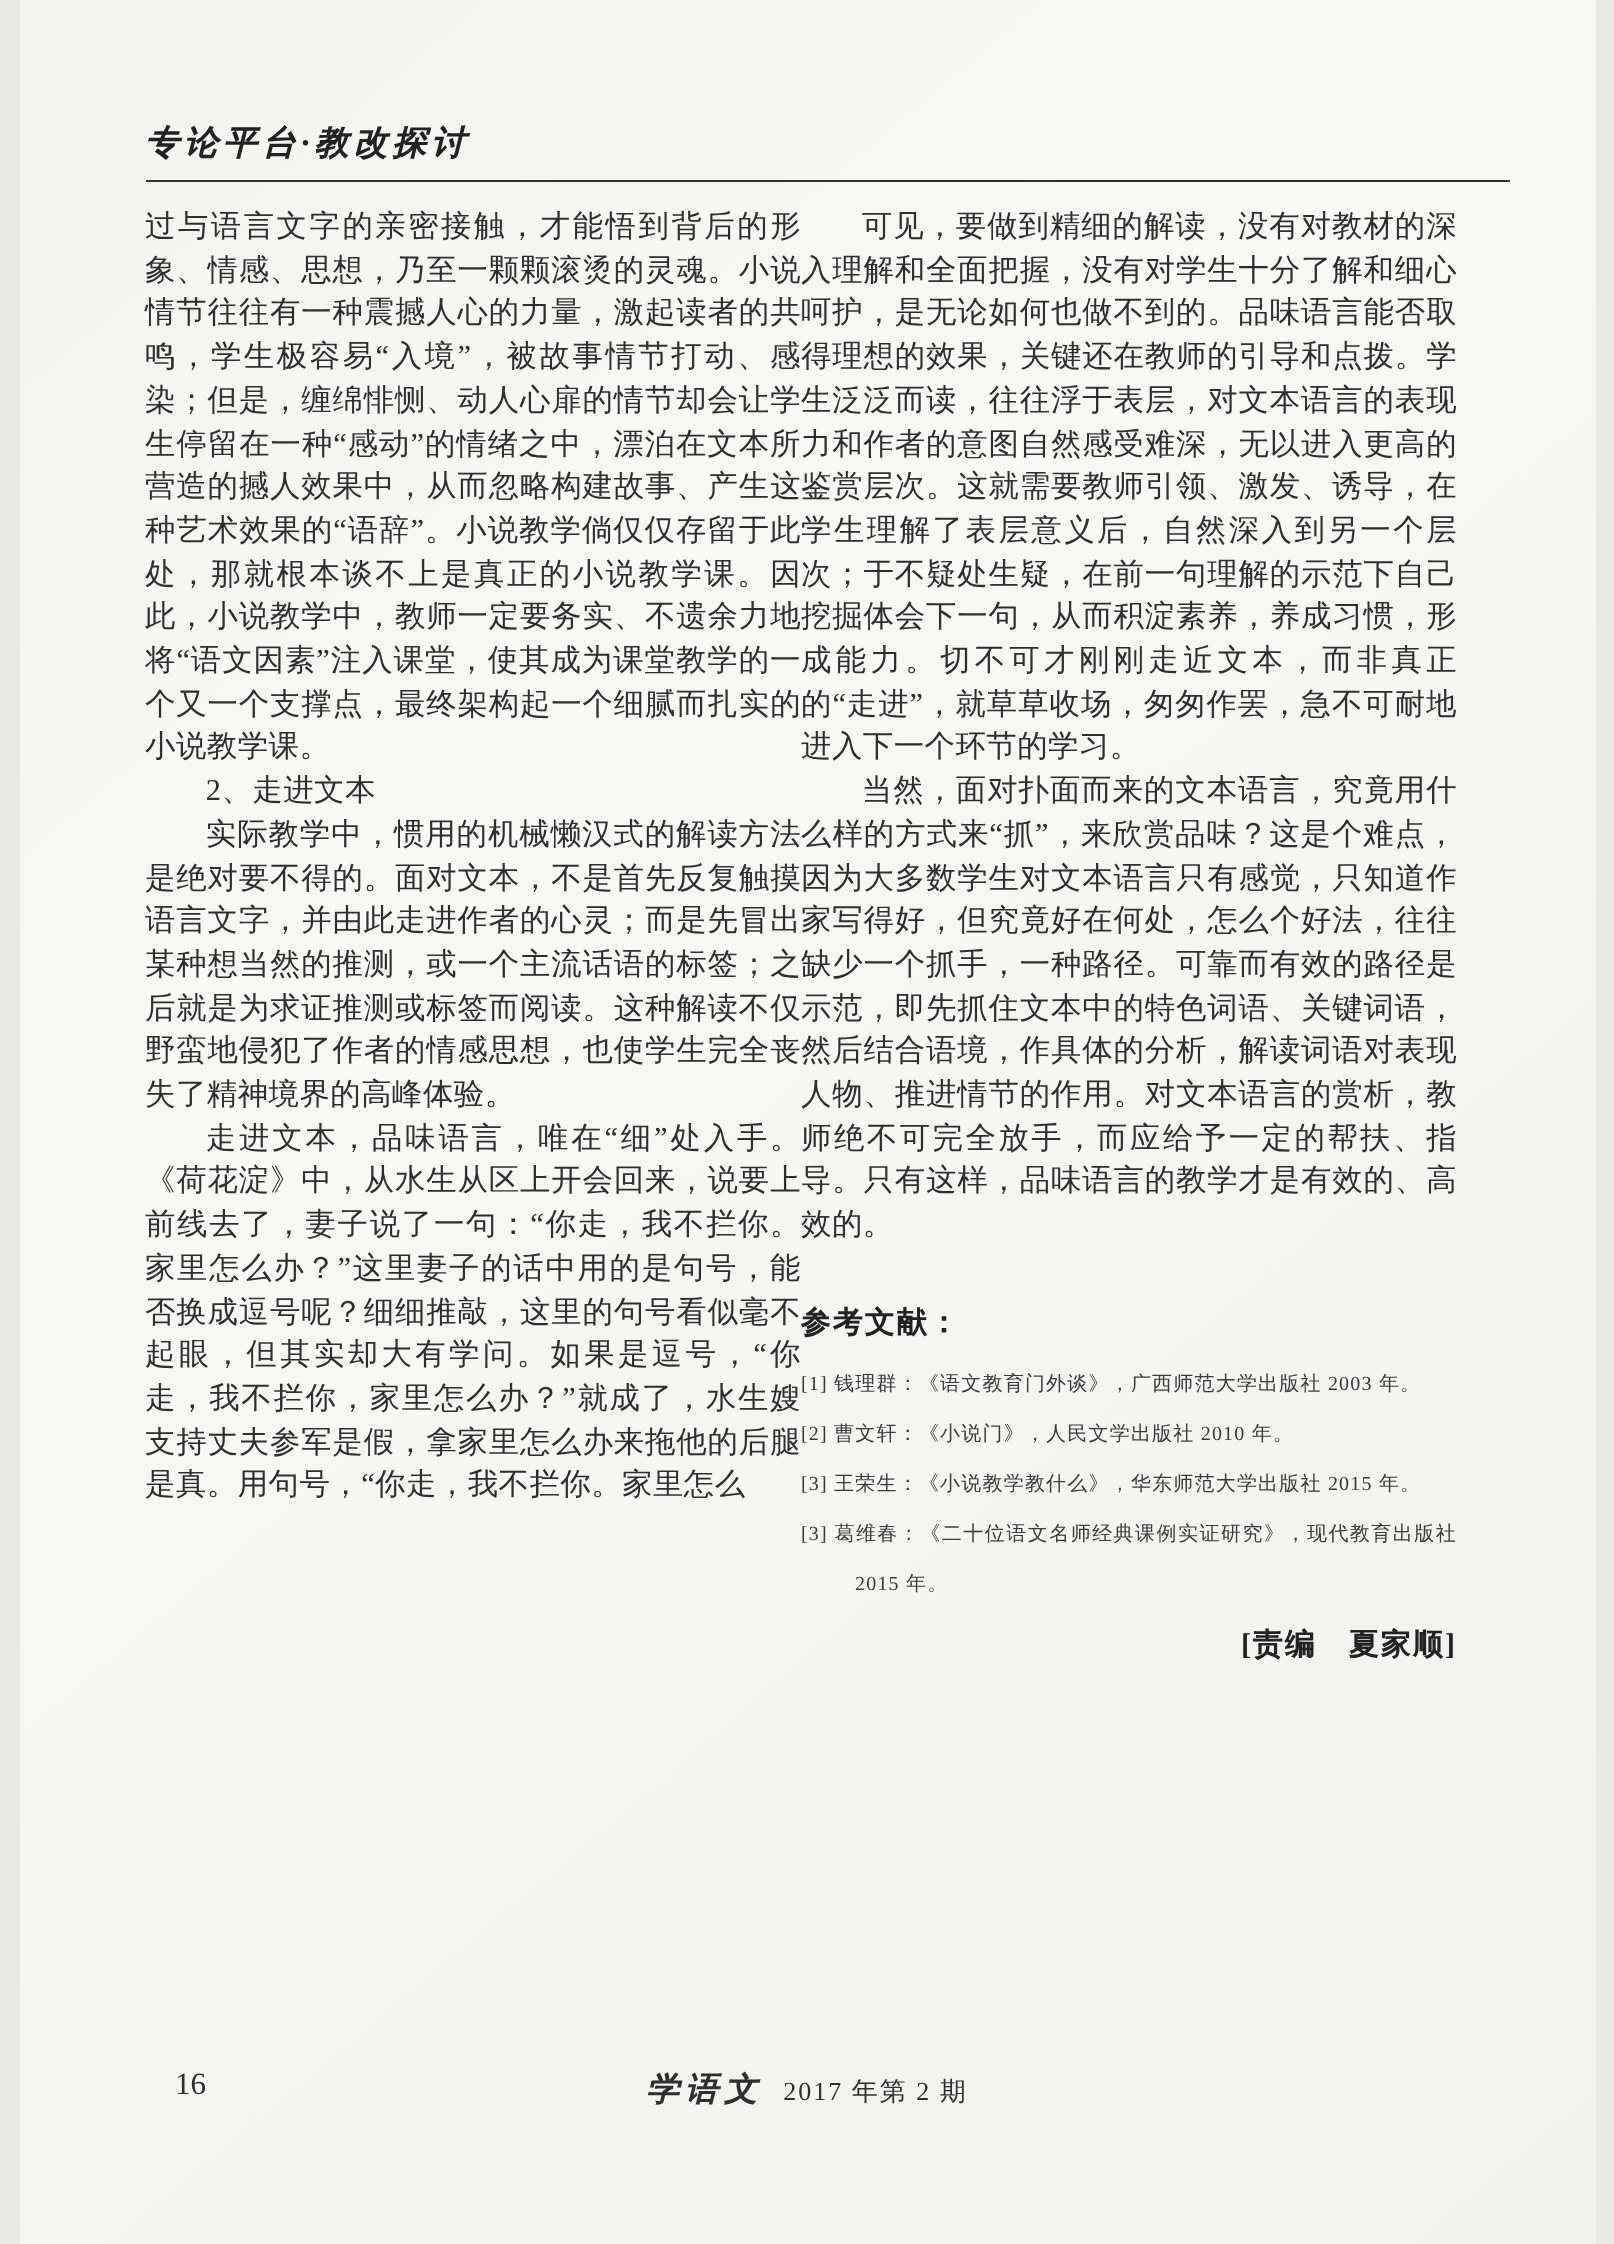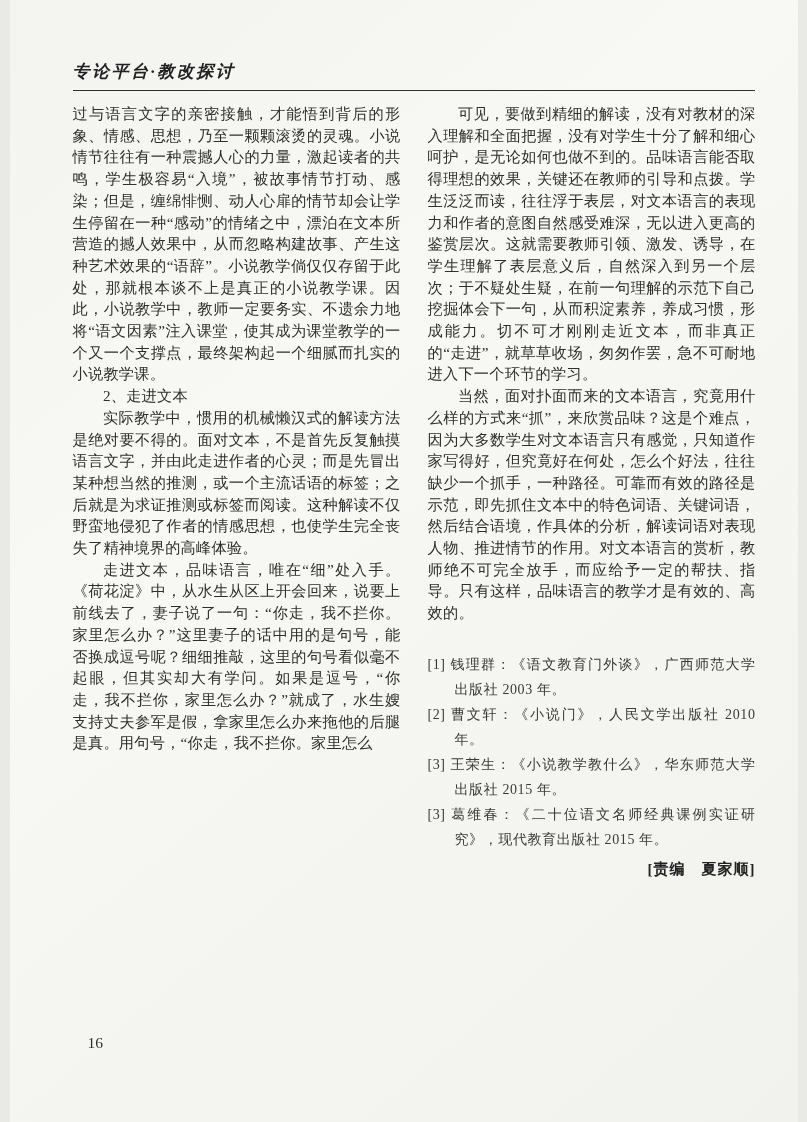--- a/index.html
+++ b/index.html
@@ -23,21 +23,20 @@
     font-size:17px;
     font-weight:bold;
     font-style:italic;
     letter-spacing:2.5px;
     color:#222;
     padding-bottom:7px;
     border-bottom:1.5px solid #2f2f2f;
   }
   .columns {
     display:flex;
-    gap:27px;
     margin-top:12px;
   }
   .col {
     flex:0 0 328px;
     width:328px;
   }
   .col p {
     margin:0;
     font-size:15.2px;
     line-height:21.7px;
@@ -48,21 +47,21 @@
   .indent { text-indent:2em; }
   .refs { margin-top:28px; }
   .ref-heading {
     font-weight:bold;
     font-size:15px;
     letter-spacing:1px;
     color:#222;
     margin-bottom:9px;
   }
   .ref-item {
-    font-size:14px;
+    font-size:10px;
     line-height:25px;
     letter-spacing:0.6px;
     color:#3a3a3a;
     padding-left:27px;
     text-indent:-27px;
     text-align:justify;
   }
   .author-note {
     margin-top:7px;
     font-size:13.8px;
@@ -120,25 +119,30 @@
         <p class="indent">2、走进文本</p>
         <p class="indent">实际教学中，惯用的机械懒汉式的解读方法是绝对要不得的。面对文本，不是首先反复触摸语言文字，并由此走进作者的心灵；而是先冒出某种想当然的推测，或一个主流话语的标签；之后就是为求证推测或标签而阅读。这种解读不仅野蛮地侵犯了作者的情感思想，也使学生完全丧失了精神境界的高峰体验。</p>
         <p class="indent">走进文本，品味语言，唯在“细”处入手。《荷花淀》中，从水生从区上开会回来，说要上前线去了，妻子说了一句：“你走，我不拦你。家里怎么办？”这里妻子的话中用的是句号，能否换成逗号呢？细细推敲，这里的句号看似毫不起眼，但其实却大有学问。如果是逗号，“你走，我不拦你，家里怎么办？”就成了，水生嫂支持丈夫参军是假，拿家里怎么办来拖他的后腿是真。用句号，“你走，我不拦你。家里怎么</p>
       </div>
 
       <div class="col">
         <p class="indent">可见，要做到精细的解读，没有对教材的深入理解和全面把握，没有对学生十分了解和细心呵护，是无论如何也做不到的。品味语言能否取得理想的效果，关键还在教师的引导和点拨。学生泛泛而读，往往浮于表层，对文本语言的表现力和作者的意图自然感受难深，无以进入更高的鉴赏层次。这就需要教师引领、激发、诱导，在学生理解了表层意义后，自然深入到另一个层次；于不疑处生疑，在前一句理解的示范下自己挖掘体会下一句，从而积淀素养，养成习惯，形成能力。切不可才刚刚走近文本，而非真正的“走进”，就草草收场，匆匆作罢，急不可耐地进入下一个环节的学习。</p>
         <p class="indent">当然，面对扑面而来的文本语言，究竟用什么样的方式来“抓”，来欣赏品味？这是个难点，因为大多数学生对文本语言只有感觉，只知道作家写得好，但究竟好在何处，怎么个好法，往往缺少一个抓手，一种路径。可靠而有效的路径是示范，即先抓住文本中的特色词语、关键词语，然后结合语境，作具体的分析，解读词语对表现人物、推进情节的作用。对文本语言的赏析，教师绝不可完全放手，而应给予一定的帮扶、指导。只有这样，品味语言的教学才是有效的、高效的。</p>
 
         <div class="refs">
+          <div class="ref-heading">参考文献：</div>
           <div class="ref-item">[1] 钱理群：《语文教育门外谈》，广西师范大学出版社 2003 年。</div>
           <div class="ref-item">[2] 曹文轩：《小说门》，人民文学出版社 2010 年。</div>
           <div class="ref-item">[3] 王荣生：《小说教学教什么》，华东师范大学出版社 2015 年。</div>
           <div class="ref-item">[3] 葛维春：《二十位语文名师经典课例实证研究》，现代教育出版社 2015 年。</div>
           <div class="editor-line">[责编　夏家顺]</div>
         </div>
       </div>
 
     </div>
   </div>
 
   <div class="footer-pagenum">16</div>
+  <div class="footer-journal">
+    <span class="jtitle">学语文</span>
+    <span class="jissue">2017 年第 2 期</span>
+  </div>
 </div>
 
 </body></html>

